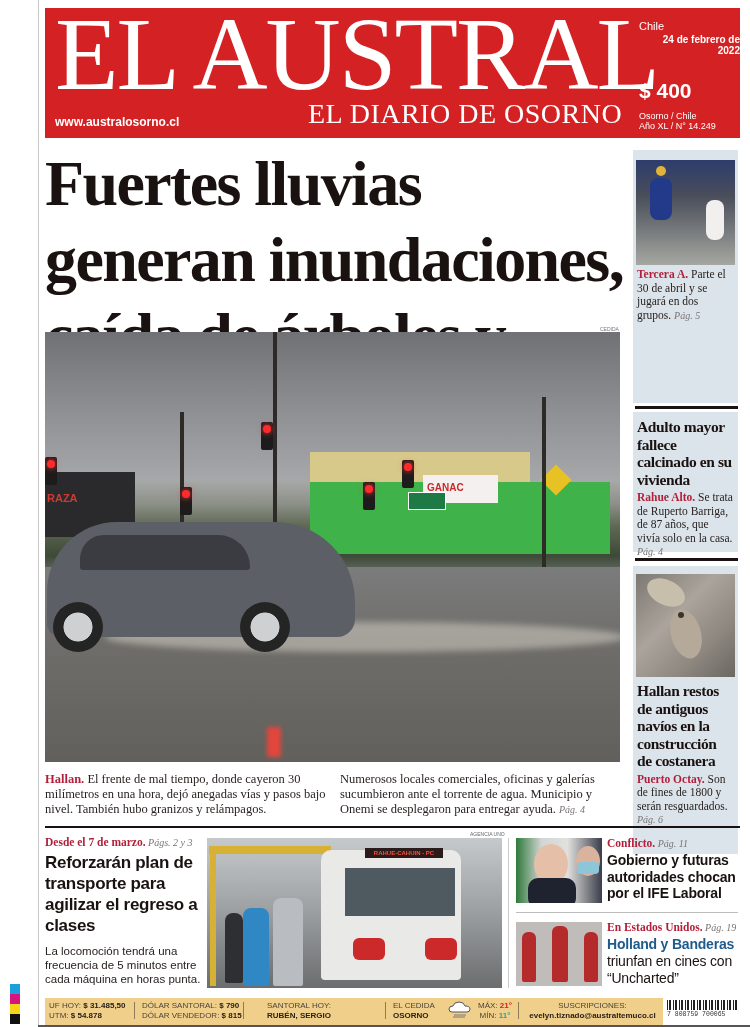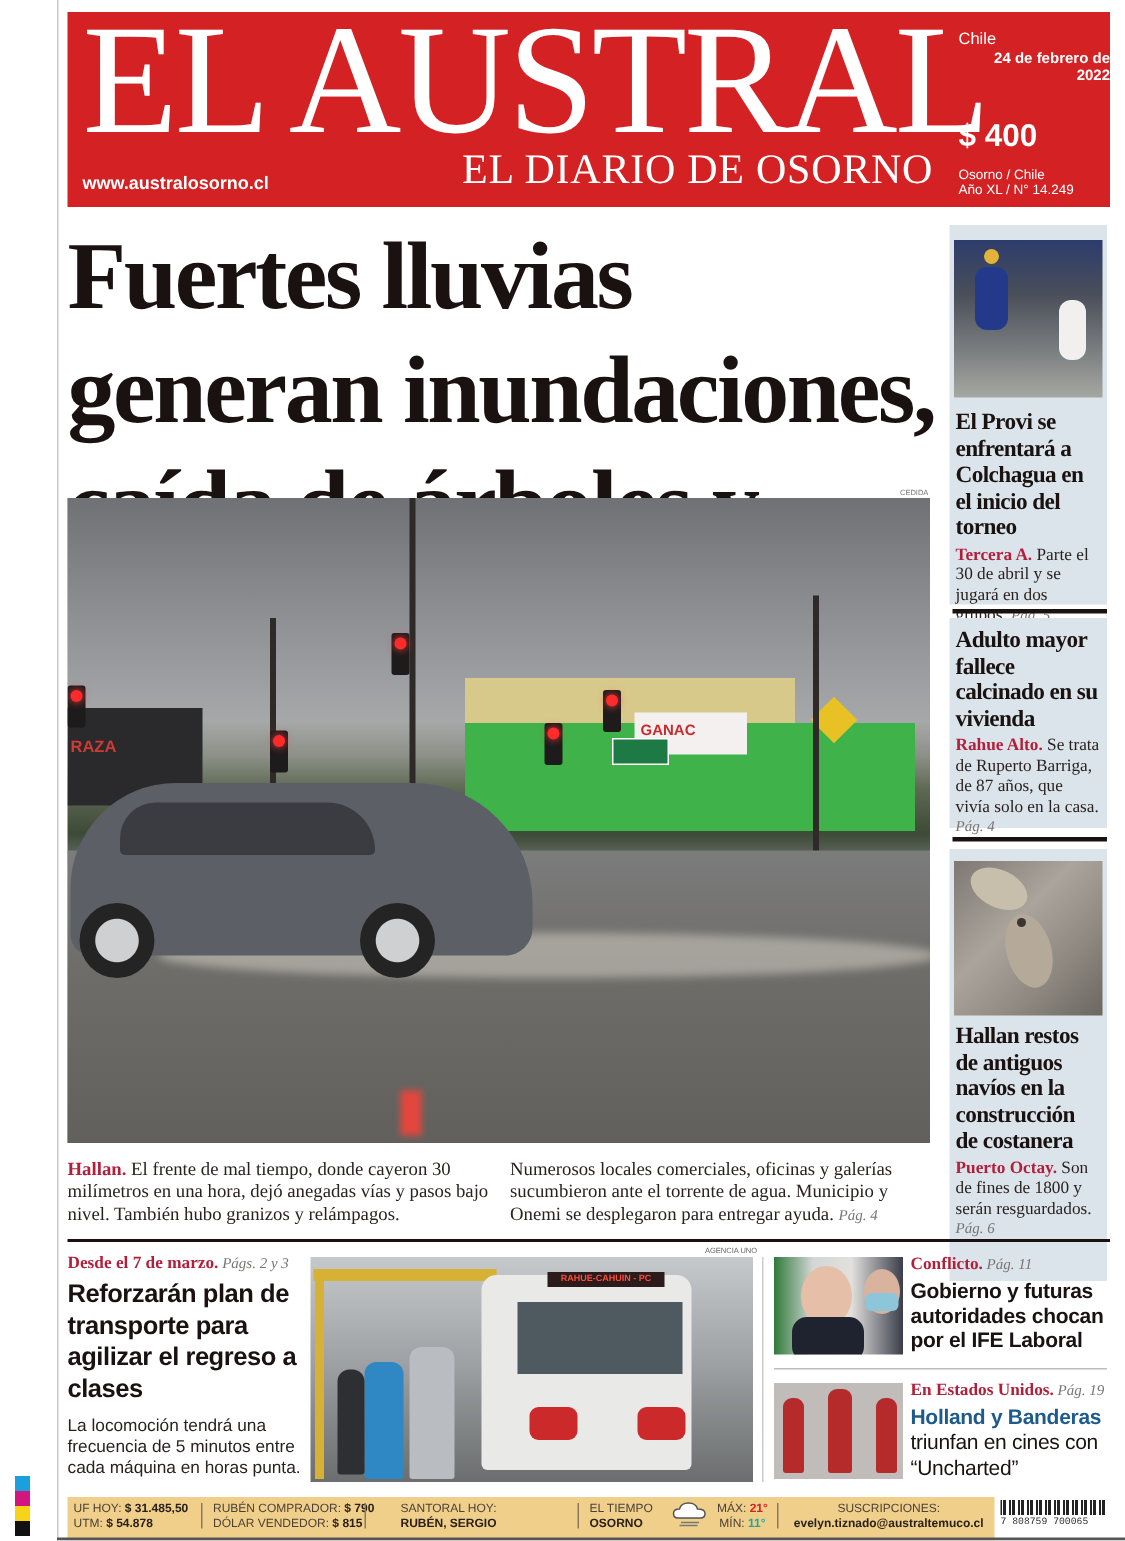--- a/index.html
+++ b/index.html
@@ -163,21 +163,20 @@
 </p>
 
 <div class="sb-item" style="top:150px;height:253px;">
   <div style="position:relative;height:115px;">
     <div class="sb-photo1">
       <div class="blob" style="left:20px;top:6px;width:10px;height:10px;background:#e2b33a"></div>
       <div class="blob" style="left:14px;top:18px;width:22px;height:42px;background:#233a8a;border-radius:8px"></div>
       <div class="blob" style="left:70px;top:40px;width:18px;height:40px;background:#f2efef;border-radius:8px"></div>
     </div>
   </div>
-  <div class="sb-title" style="margin-top:8px">El Provi se enfrentará a Colchagua en el inicio del torneo</div>
   <div class="sb-text"><span class="kicker">Tercera A.</span><span> Parte el 30 de abril y se jugará en dos grupos. </span><span class="pag">Pág. 5</span></div>
 </div>
 <div class="sb-rule" style="top:406px"></div>
 
 <div class="sb-item" style="top:412px;height:140px;padding-top:6px;">
   <div class="sb-title">Adulto mayor fallece calcinado en su vivienda</div>
   <div class="sb-text"><span class="kicker">Rahue Alto.</span><span> Se trata de Ruperto Barriga, de 87 años, que vivía solo en la casa. </span><span class="pag">Pág. 4</span></div>
 </div>
 <div class="sb-rule" style="top:558px"></div>
 
@@ -242,31 +241,31 @@
   <span class="blue">Holland y Banderas</span><span class="plain"> triunfan en cines con “Uncharted”</span>
 </h3>
 
 <footer class="footer">
   <div class="f-cell" style="left:4px">
     <div><span>UF HOY: </span><b>$ 31.485,50</b></div>
     <div><span>UTM: </span><b>$ 54.878</b></div>
   </div>
   <div class="f-sep" style="left:89px"></div>
   <div class="f-cell" style="left:97px">
-    <div><span>RUBÉN COMPRADOR: </span><b>$ 790</b></div>
+    <div><span>DÓLAR SANTORAL: </span><b>$ 790</b></div>
     <div><span>DÓLAR VENDEDOR: </span><b>$ 815</b></div>
   </div>
   <div class="f-sep" style="left:198px"></div>
   <div class="f-cell" style="left:222px">
     <div>SANTORAL HOY:</div>
     <div><b>RUBÉN, SERGIO</b></div>
   </div>
   <div class="f-sep" style="left:340px"></div>
   <div class="f-cell" style="left:348px">
-    <div>EL TIEMPO</div>
+    <div>EL CEDIDA</div>
     <div><b>OSORNO</b></div>
   </div>
   <svg class="cloud-icon" viewBox="0 0 26 18">
     <path d="M5 11 Q2 11 2 8 Q2 5 6 5 Q7 1 12 1 Q17 1 18 5 Q23 5 23 8 Q23 11 20 11 Z" fill="#fff" stroke="#555" stroke-width="1"></path>
     <line x1="7" y1="14" x2="19" y2="14" stroke="#777" stroke-width="1"></line>
     <line x1="6" y1="16" x2="18" y2="16" stroke="#777" stroke-width="1"></line>
   </svg>
   <div class="f-cell f-center" style="left:433px">
     <div><span>MÁX: </span><b style="color:#d42123">21°</b></div>
     <div><span>MÍN: </span><b style="color:#2aa39a">11°</b></div>

